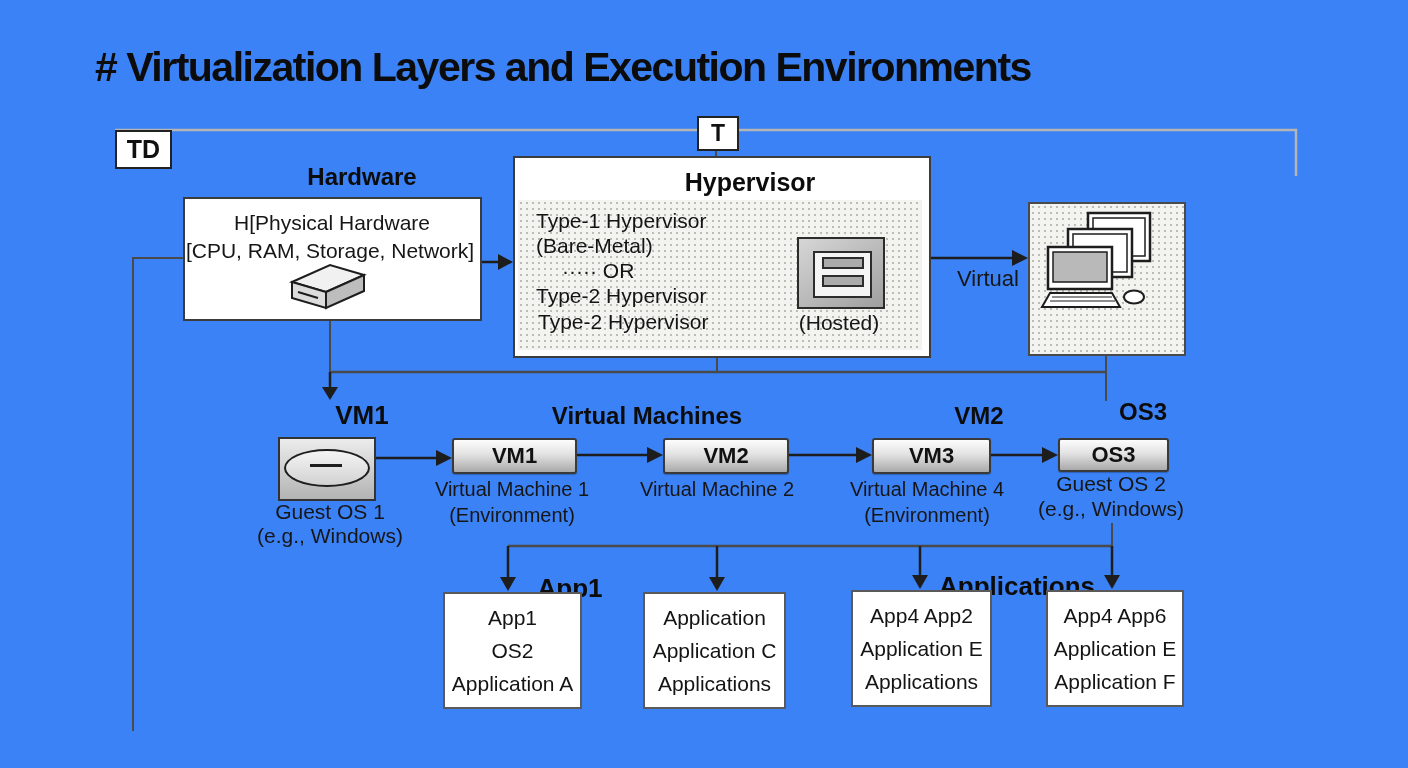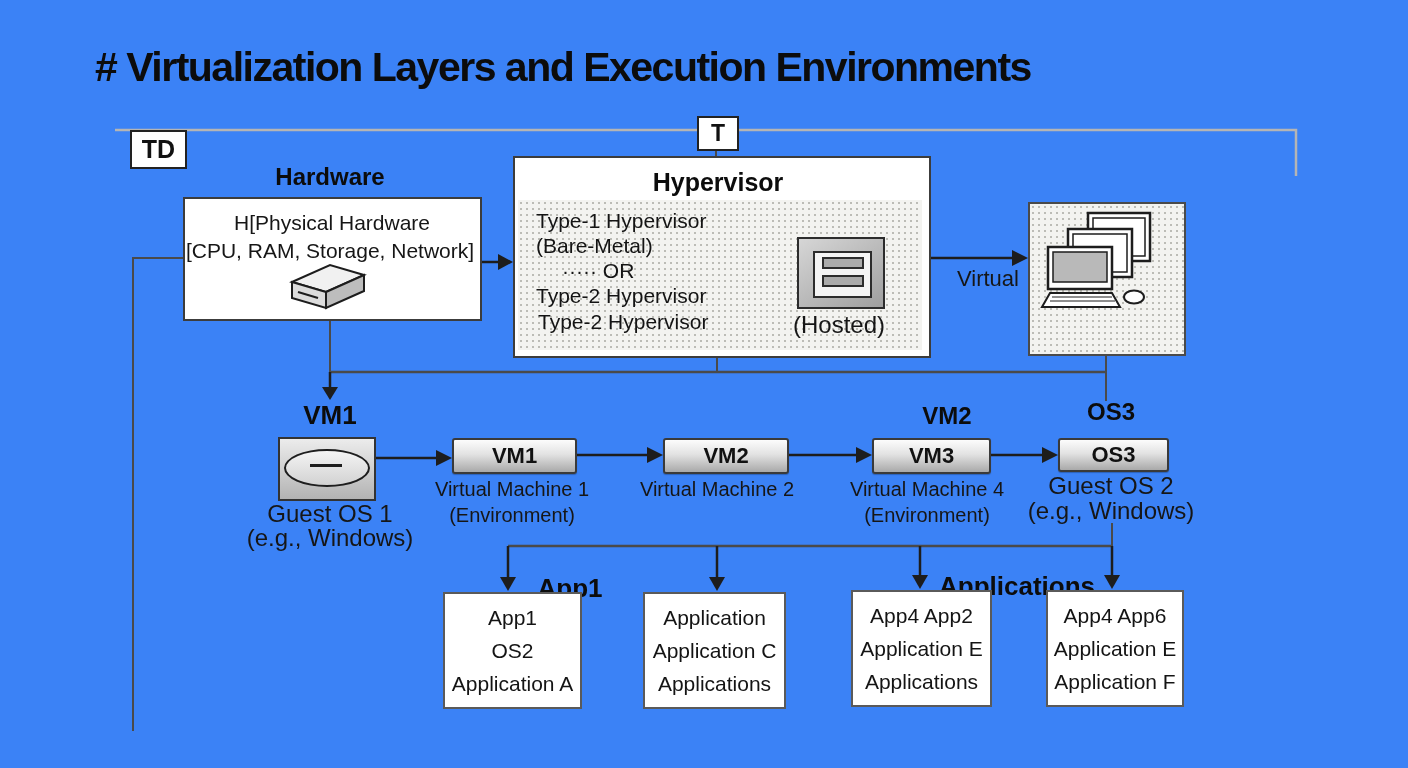--- a/index.html
+++ b/index.html
@@ -9,44 +9,44 @@
   }
   .abs{position:absolute;}
   .ctr{text-align:center;transform:translateX(-50%);white-space:nowrap;}
   #main-title{
     left:95px;top:44px;font-size:41px;font-weight:700;letter-spacing:-1.5px;color:#0c0c0c;white-space:nowrap;
   }
   .tag-box{
     background:#fff;border:2px solid #222;display:flex;align-items:center;justify-content:center;
     font-weight:700;
   }
-  #td-box{left:130px;top:130px;width:53px;height:35px;font-size:25px;text-align:center;}
+  #td-box{left:115px;top:130px;width:53px;height:35px;font-size:25px;text-align:center;}
   #t-box{left:697px;top:116px;width:38px;height:31px;font-size:23px;}
-  .sec-header{font-weight:700;font-size:24px;color:#0c0c0c;}
+  .sec-header{font-weight:700;font-size:24px;color:#0c0c0c;margin-left:32px;}
   .node-box{background:#fff;border:2px solid #3c3c3c;}
   #hardware-box{left:183px;top:197px;width:295px;height:120px;}
   .hw-line{font-size:21px;color:#161616;}
   #hypervisor-box{left:513px;top:156px;width:414px;height:198px;}
   .stipple{
     background-color:#f3f3f0;
     background-image:radial-gradient(#bcbcb6 1px,rgba(0,0,0,0) 1.15px);
     background-size:6px 6px;
   }
   #hv-stipple{left:518px;top:200px;width:404px;height:150px;}
   .hv-line{font-size:21px;color:#141414;line-height:25px;}
   #computer-box{left:1028px;top:202px;width:154px;height:150px;border:2px solid #4a4a4a;}
   .btn{
     border:2px solid #3a3a3a;border-radius:3px;
     background:linear-gradient(#fcfcfc,#e2e2e2 45%,#a9a9a9);
     display:flex;align-items:center;justify-content:center;
     font-weight:700;font-size:22px;color:#111;
     box-shadow:0 1px 1px rgba(0,0,0,.25);
   }
   .cap{font-size:20px;color:#161616;}
-  .cap-lg{font-size:24px;color:#161616;}
+  .cap-lg{font-size:21px;color:#161616;}
   #guestos1-box{
     left:278px;top:437px;width:94px;height:60px;border:2px solid #333;
     background:linear-gradient(#ececec,#b3b3b3);
   }
   #guestos1-ellipse{
     left:284px;top:449px;width:82px;height:34px;border:2px solid #1e1e1e;border-radius:50%;
     background:linear-gradient(#f4f4f4,#d2d2d2);
   }
   #guestos1-dash{left:310px;top:464px;width:32px;height:3px;background:#1e1e1e;}
   #hosted-outer{
@@ -171,20 +171,21 @@
     <ellipse cx="98" cy="90" rx="10" ry="6.5" fill="#ffffff" stroke="#1d1d1d" stroke-width="2"></ellipse>
   </svg>
 
   <div class="abs sec-header ctr" style="left:330px;top:400px;font-size:26px;">VM1</div>
   <div id="guestos1-box" class="abs"></div>
   <div id="guestos1-ellipse" class="abs"></div>
   <div id="guestos1-dash" class="abs"></div>
   <div class="abs cap-lg ctr" style="left:330px;top:500px;">Guest OS 1</div>
   <div class="abs cap-lg ctr" style="left:330px;top:524px;">(e.g., Windows)</div>
 
+  <div class="abs sec-header ctr" style="left:615px;top:402px;">Virtual Machines</div>
   <div class="abs sec-header ctr" style="left:947px;top:402px;">VM2</div>
   <div class="abs sec-header ctr" style="left:1111px;top:398px;">OS3</div>
 
   <div class="abs btn" style="left:452px;top:438px;width:121px;height:32px;">
     <span>VM1</span>
   </div>
   <div class="abs btn" style="left:663px;top:438px;width:122px;height:32px;">
     <span>VM2</span>
   </div>
   <div class="abs btn" style="left:872px;top:438px;width:115px;height:32px;">

